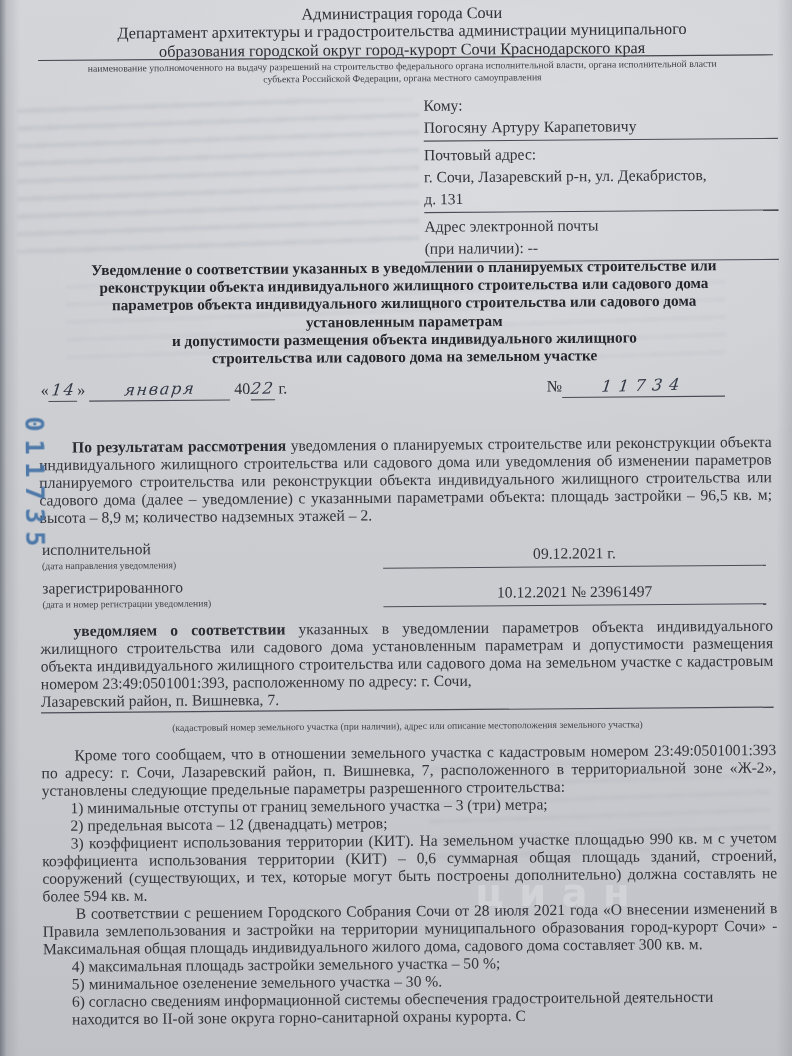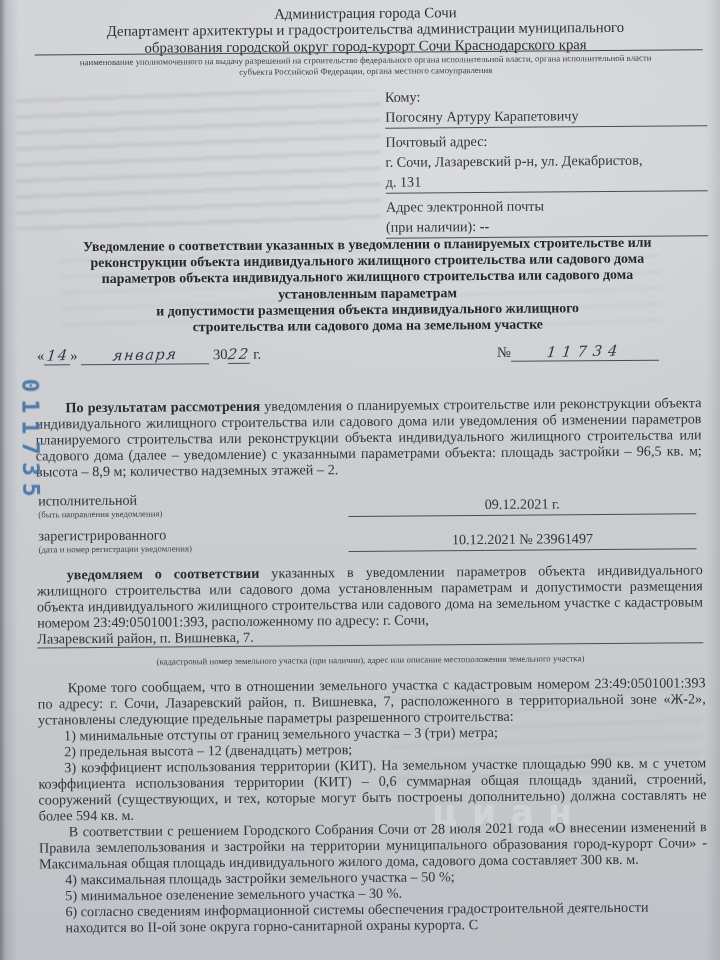--- a/index.html
+++ b/index.html
@@ -143,35 +143,35 @@
     <div>реконструкции объекта индивидуального жилищного строительства или садового дома</div>
     <div>параметров объекта индивидуального жилищного строительства или садового дома</div>
     <div>установленным параметрам</div>
     <div>и допустимости размещения объекта индивидуального жилищного</div>
     <div>строительства или садового дома на земельном участке</div>
   </div>
 
   <div class="dateline">
     <span>«</span><span class="day-u"><span class="hw">14</span></span><span>»</span>
     <span class="month-u"><span class="hw">января</span></span>
-    <span>30</span><span class="yr-u"><span class="hw">22</span></span>
+    <span>40</span><span class="yr-u"><span class="hw">22</span></span>
     <span>г.</span>
     <span class="number-block">
       <span>№</span><span class="number-line"><span class="hw">11734</span></span>
     </span>
   </div>
 
   <div class="stamp">011735</div>
 
   <div class="para indent p1">
     <span class="b">По результатам рассмотрения</span><span> уведомления о планируемых строительстве или реконструкции объекта индивидуального жилищного строительства или садового дома или уведомления об изменении параметров планируемого строительства или реконструкции объекта индивидуального жилищного строительства или садового дома (далее – уведомление) с указанными параметрами объекта: площадь застройки – 96,5 кв. м; высота – 8,9 м; количество надземных этажей – 2.</span>
   </div>
 
   <div class="field-label" style="top:490px;">исполнительной</div>
-  <div class="field-caption" style="top:507px;">(быть направления уведомления)</div>
+  <div class="field-caption" style="top:507px;">(дата направления уведомления)</div>
   <div class="field-value" style="top:497px;">09.12.2021 г.</div>
 
   <div class="field-label" style="top:525px;">зарегистрированного</div>
   <div class="field-caption" style="top:542px;">(дата и номер регистрации уведомления)</div>
   <div class="field-value" style="top:532px;">10.12.2021 № 23961497</div>
 
   <div class="para indent p2">
     <span class="b">уведомляем о соответствии</span><span> указанных в уведомлении параметров объекта индивидуального жилищного строительства или садового дома установленным параметрам и допустимости размещения объекта индивидуального жилищного строительства или садового дома на земельном участке   с   кадастровым   номером   23:49:0501001:393,   расположенному   по   адресу:   г.   Сочи,</span>
     <div class="p2-last" style="text-indent:0;">Лазаревский район, п. Вишневка, 7.</div>
   </div>

